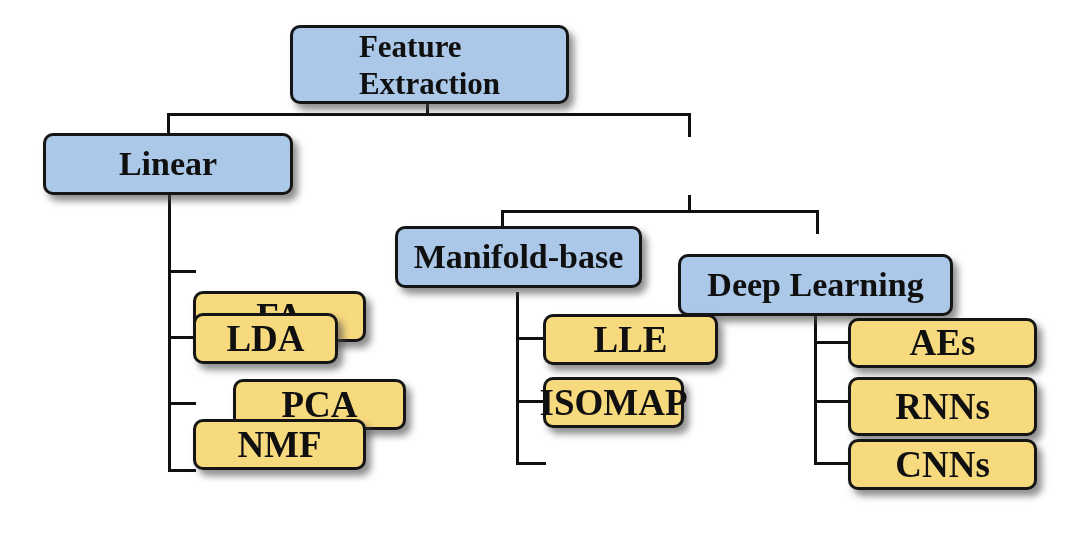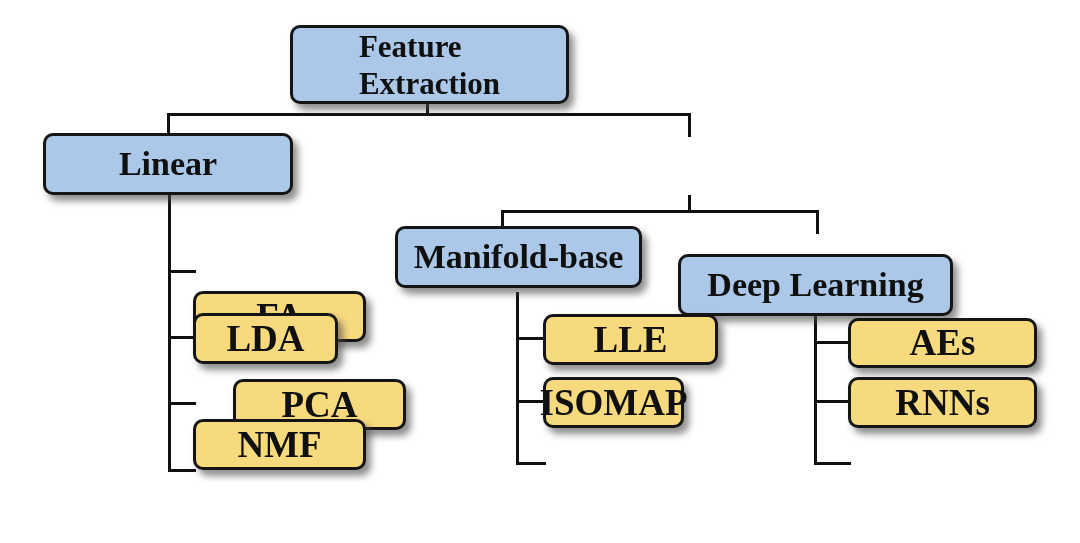--- a/index.html
+++ b/index.html
@@ -99,17 +99,20 @@
   <div class="node leaf" style="left:543px; top:314px; width:175px; height:51px;">
     <span class="lbl">LLE</span>
   </div>
   <div class="node leaf" style="left:543px; top:377px; width:141px; height:51px;">
     <span class="lbl">ISOMAP</span>
   </div>
 
   <div class="node leaf" style="left:848px; top:318px; width:189px; height:50px;">
     <span class="lbl">AEs</span>
   </div>
-  <div class="node leaf" style="left:848px; top:377px; width:189px; height:51px;">
+  <div class="node leaf" style="left:848px; top:377px; width:189px; height:59px;">
     <span class="lbl">RNNs</span>
+  </div>
+  <div class="node leaf" style="left:848px; top:439px; width:189px; height:51px;">
+    <span class="lbl">CNNs</span>
   </div>
 
 </div>
 
 </body></html>

